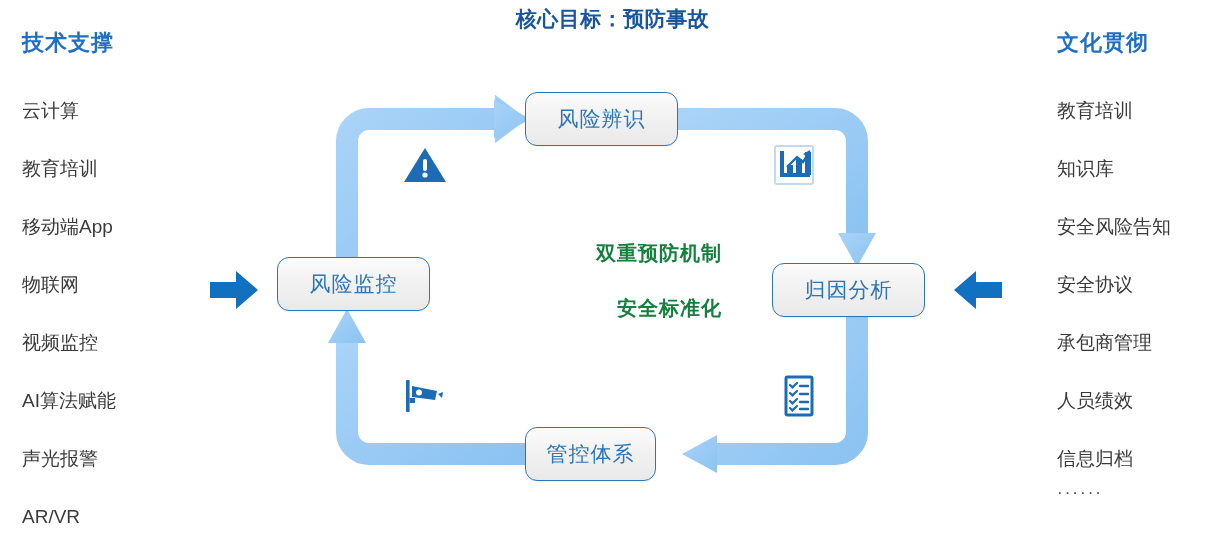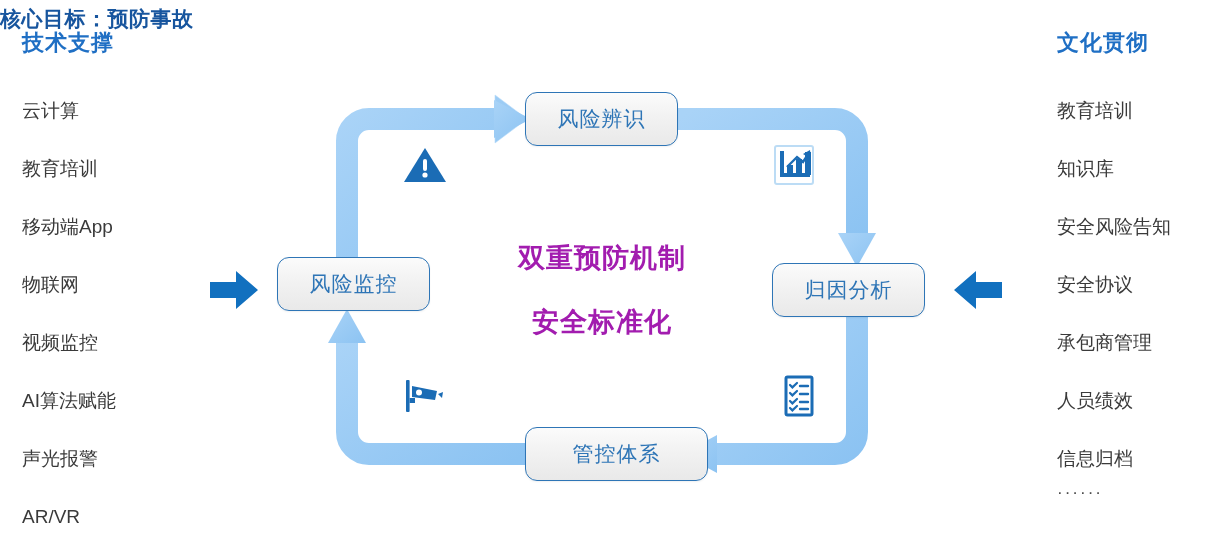--- a/index.html
+++ b/index.html
@@ -57,20 +57,21 @@
     margin-top: -24px;
     color: #4a4a4a;
   }
 
   
   .headline {
     position: absolute;
     top: 5px;
     left: 0;
     width: 1225px;
+    text-align: center;
     font-size: 21px;
     font-weight: bold;
     color: #17559e;
     letter-spacing: 0.5px;
   }
 
   
   .stage {
     position: absolute;
     left: 0;
@@ -90,33 +91,33 @@
     color: #2e75b6;
     font-size: 21px;
     letter-spacing: 1px;
     display: flex;
     align-items: center;
     justify-content: center;
     box-shadow: 0 1px 2px rgba(0,0,0,0.06);
   }
   #node-top    { left: 525px; top: 92px;  width: 153px; height: 54px; }
   #node-right  { left: 772px; top: 263px; width: 153px; height: 54px; }
-  #node-bottom { left: 525px; top: 427px; width: 183px; height: 54px; }
+  #node-bottom { left: 525px; top: 427px; width: 131px; height: 54px; }
   #node-left   { left: 277px; top: 257px; width: 153px; height: 54px; }
 
   
   .center-caption {
     position: absolute;
     left: 482px;
     top: 240px;
     width: 240px;
-    text-align: center;
-    color: #a21caf;
+    text-align: right;
+    color: #15803d;
     font-weight: bold;
-    font-size: 27px;
+    font-size: 20px;
     letter-spacing: 1px;
   }
   .center-caption .line2 { margin-top: 28px; }
 
   
   .cyc-icon {
     position: absolute;
     width: 48px;
     height: 48px;
   }

